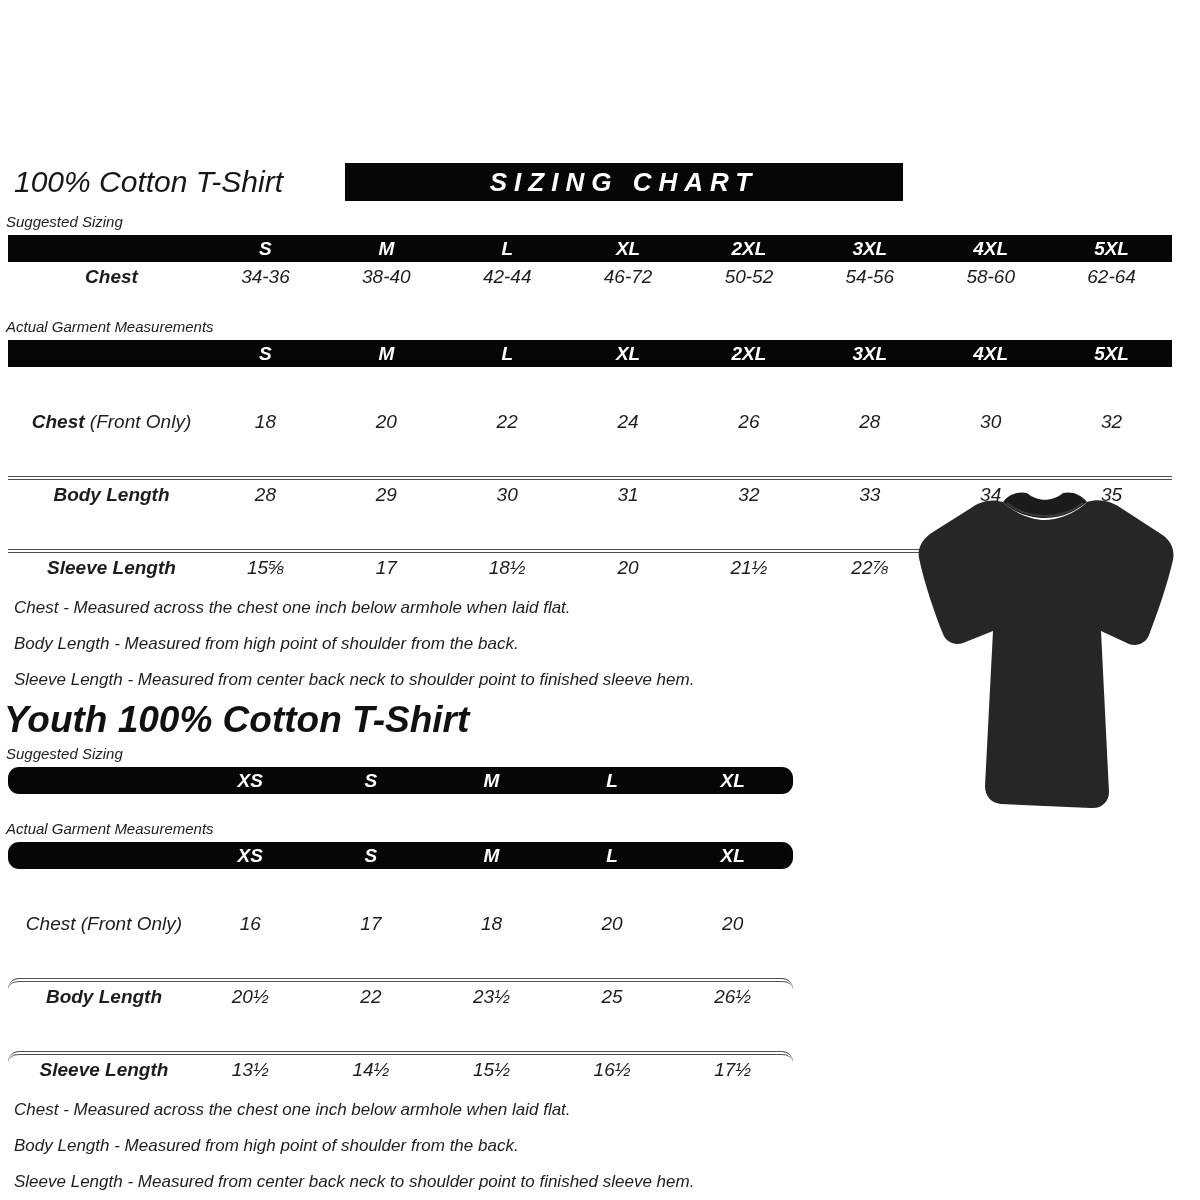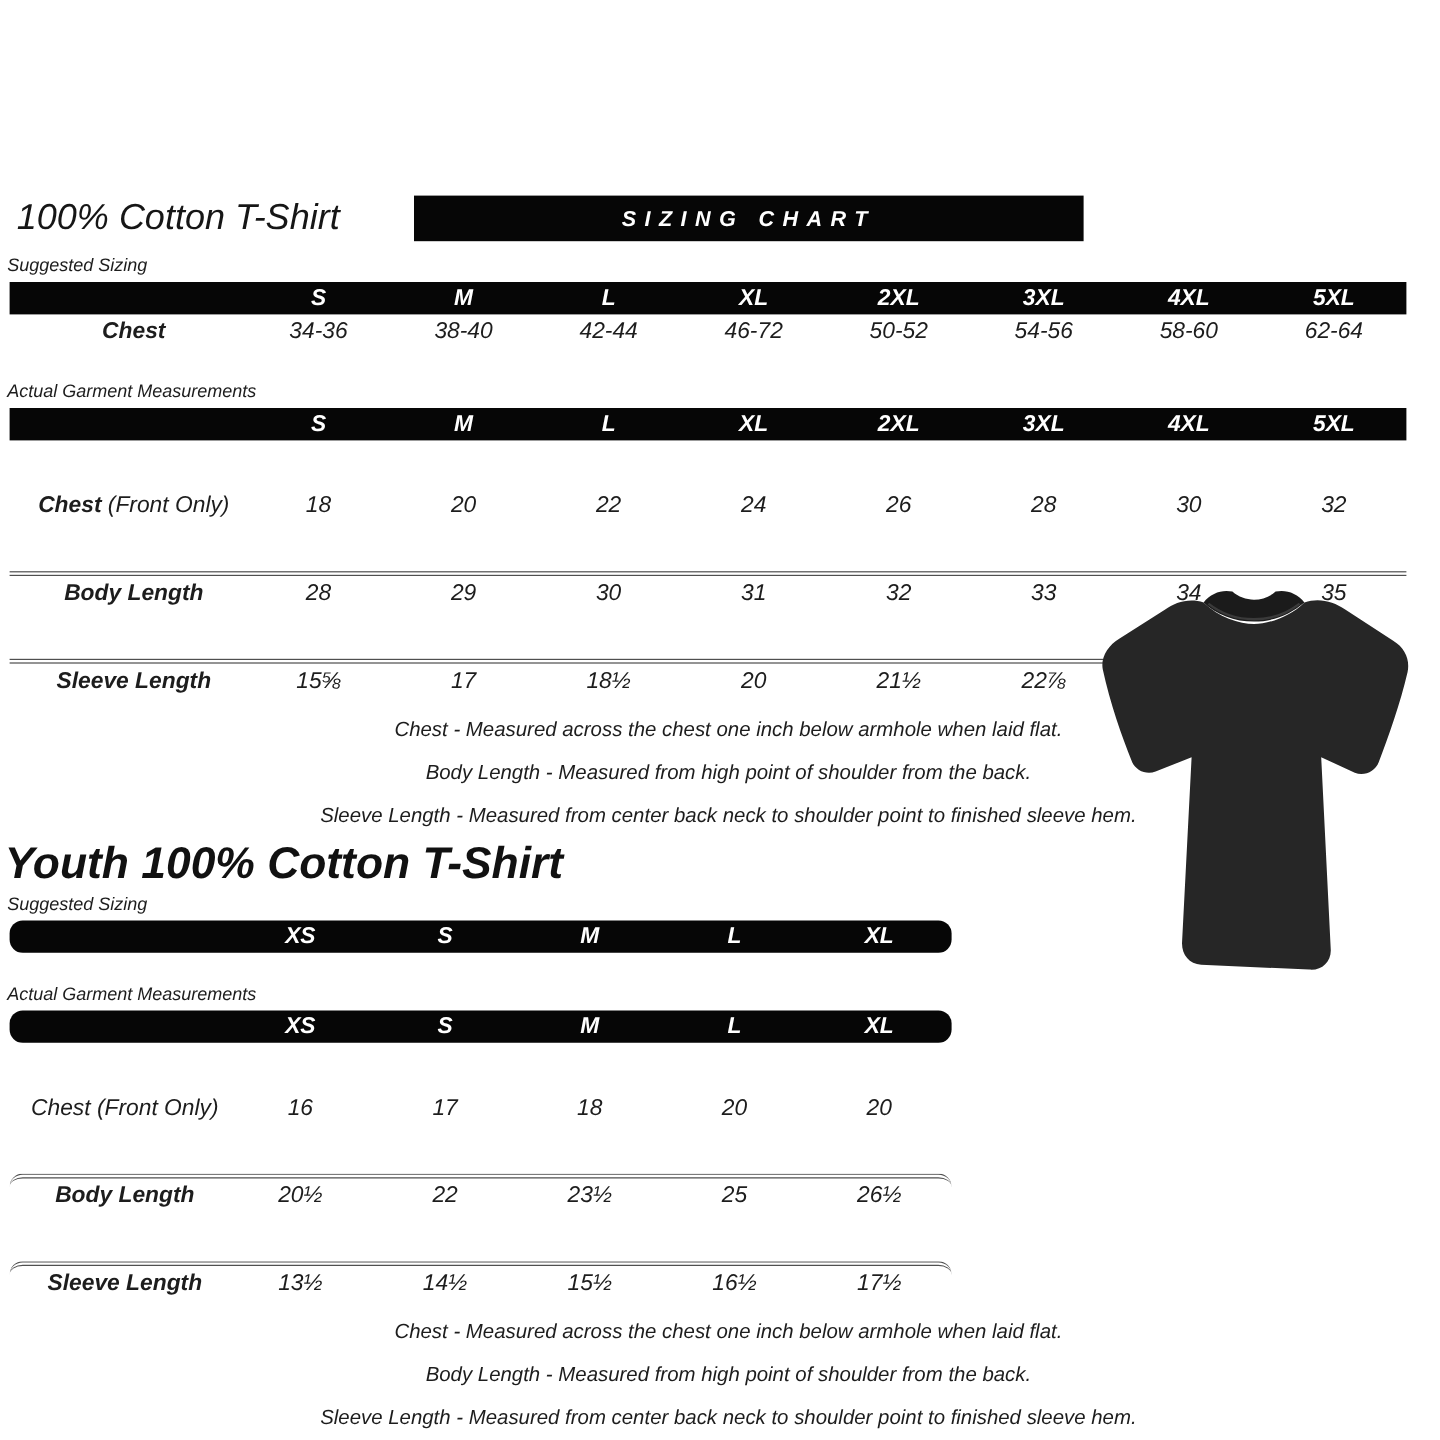--- a/index.html
+++ b/index.html
@@ -3,38 +3,38 @@
 <meta charset="utf-8">
 <style>
   html,body{margin:0;padding:0;background:#fff;}
   body{width:1200px;height:1200px;position:relative;overflow:hidden;
        font-family:"Liberation Sans","DejaVu Sans",sans-serif;color:#1d1d1d;}
   .wrap{position:absolute;left:0;top:0;width:1200px;font-style:italic;}
 
   .top-row{display:flex;align-items:flex-start;padding-left:14px;margin-top:163px;height:42px;}
   .title{font-size:30px;color:#161616;width:331px;line-height:38px;white-space:nowrap;}
   .banner{width:558px;height:38px;background:#060606;color:#fff;font-weight:bold;
-          font-size:18px;letter-spacing:7px;text-align:center;line-height:38px;}
+          font-size:26px;letter-spacing:7px;text-align:center;line-height:38px;}
 
   .sec-label{font-size:15px;color:#1d1d1d;margin:6px 0 2px 6px;height:22px;line-height:22px;}
   .mt26{margin-top:24px;}
 
   .tbl{margin-left:8px;}
   .grid-a{display:grid;grid-template-columns:197px repeat(8,1fr);width:1164px;}
   .grid-y{display:grid;grid-template-columns:182px repeat(5,1fr);width:785px;border-radius:11px;}
   .hdr{background:#060606;color:#fff;font-weight:bold;font-size:19px;height:27px;align-items:center;}
   .row{font-size:19px;color:#1d1d1d;height:30px;align-items:center;}
   .actual .row{height:29px;margin-top:40px;}
   .actual .row + .row{border-top:4px double #4f4f4f;}
   .cell{text-align:center;}
   .lbl{text-align:center;padding-left:10px;}
   .bold{font-weight:bold;}
 
   .notes{margin:16px 0 0 14px;}
-  .notes p{margin:16px 0 13px;font-size:17px;line-height:20px;color:#1d1d1d;text-align:center;}
+  .notes p{margin:16px 0 13px;font-size:17px;line-height:20px;color:#1d1d1d;}
 
   .youth-title{margin:2px 0 0 4px;font-size:37px;font-weight:bold;line-height:34px;color:#111;}
 
   .tee{position:absolute;left:895px;top:476px;width:300px;height:348px;}
 </style>
 </head>
 <body>
 
 <div class="wrap">
 

